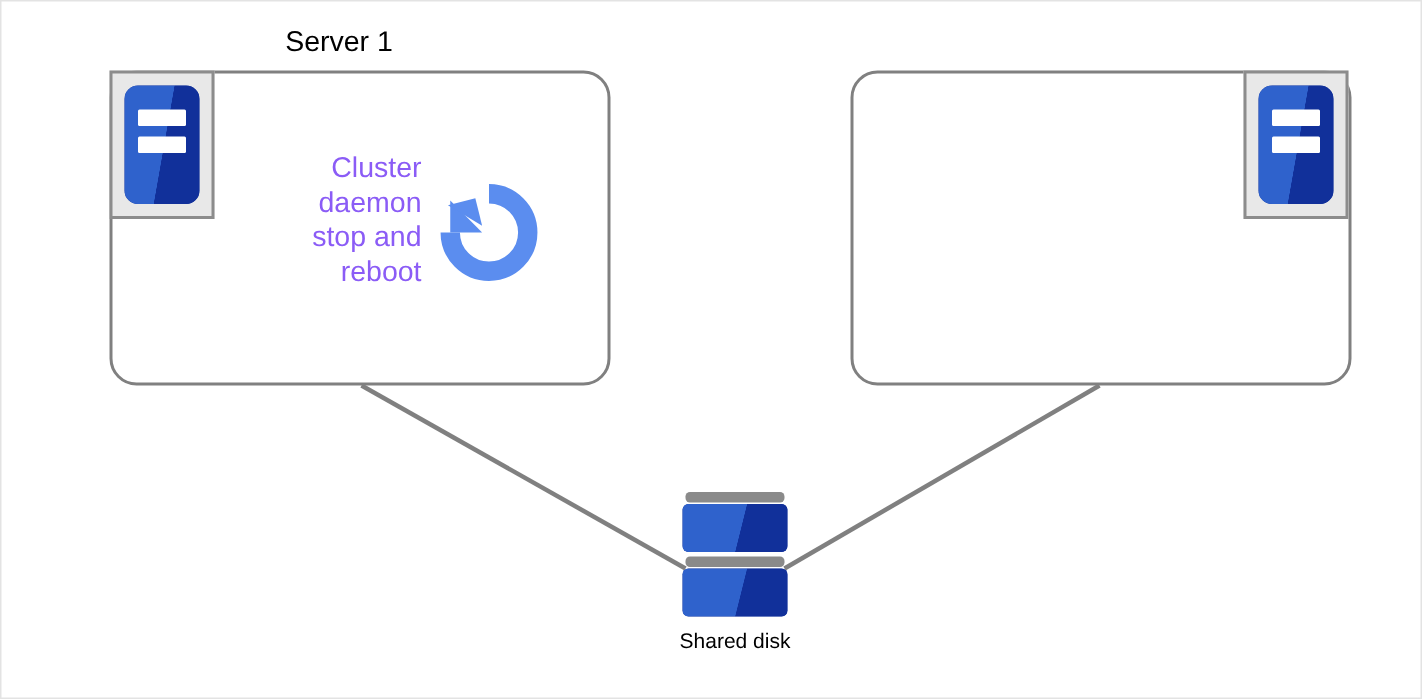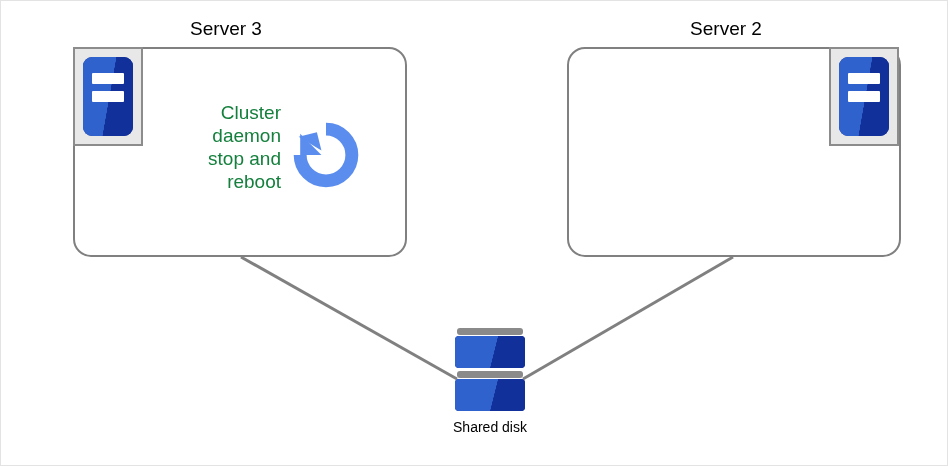--- a/index.html
+++ b/index.html
@@ -84,21 +84,21 @@
     background: #ffffff;
     border-radius: 1px;
   }
   .server-icon .card .bar.b1 { top: 16px; }
   .server-icon .card .bar.b2 { top: 34px; }
 
   .box-text {
     position: absolute;
     font-size: 19px;
     line-height: 23px;
-    color: #15803d;
+    color: #8b5cf6;
     text-align: right;
     white-space: pre-line;
   }
   #server1-text { left: 150px; top: 100px; width: 130px; }
 
   #reboot-icon {
     position: absolute;
     left: 287px;
     top: 116px;
     width: 76px;
@@ -153,21 +153,21 @@
 </head>
 <body>
 
 <div id="canvas">
 
   <svg class="layer-svg" viewBox="0 0 948 466">
     <line x1="240" y1="256" x2="456" y2="378" stroke="#808080" stroke-width="3"></line>
     <line x1="732" y1="256" x2="522" y2="378" stroke="#808080" stroke-width="3"></line>
   </svg>
 
-  <div class="node-title" id="server1-title">Server 3</div>
+  <div class="node-title" id="server1-title">Server 1</div>
 
   <div class="server-box" id="server1-box"></div>
 
   <div class="server-icon" id="server1-icon">
     <div class="card">
       <div class="sheen"></div>
       <div class="bar b1"></div>
       <div class="bar b2"></div>
     </div>
   </div>
@@ -177,21 +177,20 @@
 stop and
 reboot</div>
 
   <svg id="reboot-icon" viewBox="0 0 100 100">
     <path d="M50 16
              A34 34 0 1 1 16 50" fill="none" stroke="#5b8def" stroke-width="17" stroke-linecap="butt"></path>
     <path d="M16 50 L16 22 L44 50 Z" fill="#5b8def"></path>
     <path d="M14 26 L38 20 L44 44 Z" fill="#5b8def"></path>
   </svg>
 
-  <div class="node-title" id="server2-title">Server 2</div>
 
   <div class="server-box" id="server2-box"></div>
 
   <div class="server-icon" id="server2-icon">
     <div class="card">
       <div class="sheen"></div>
       <div class="bar b1"></div>
       <div class="bar b2"></div>
     </div>
   </div>

